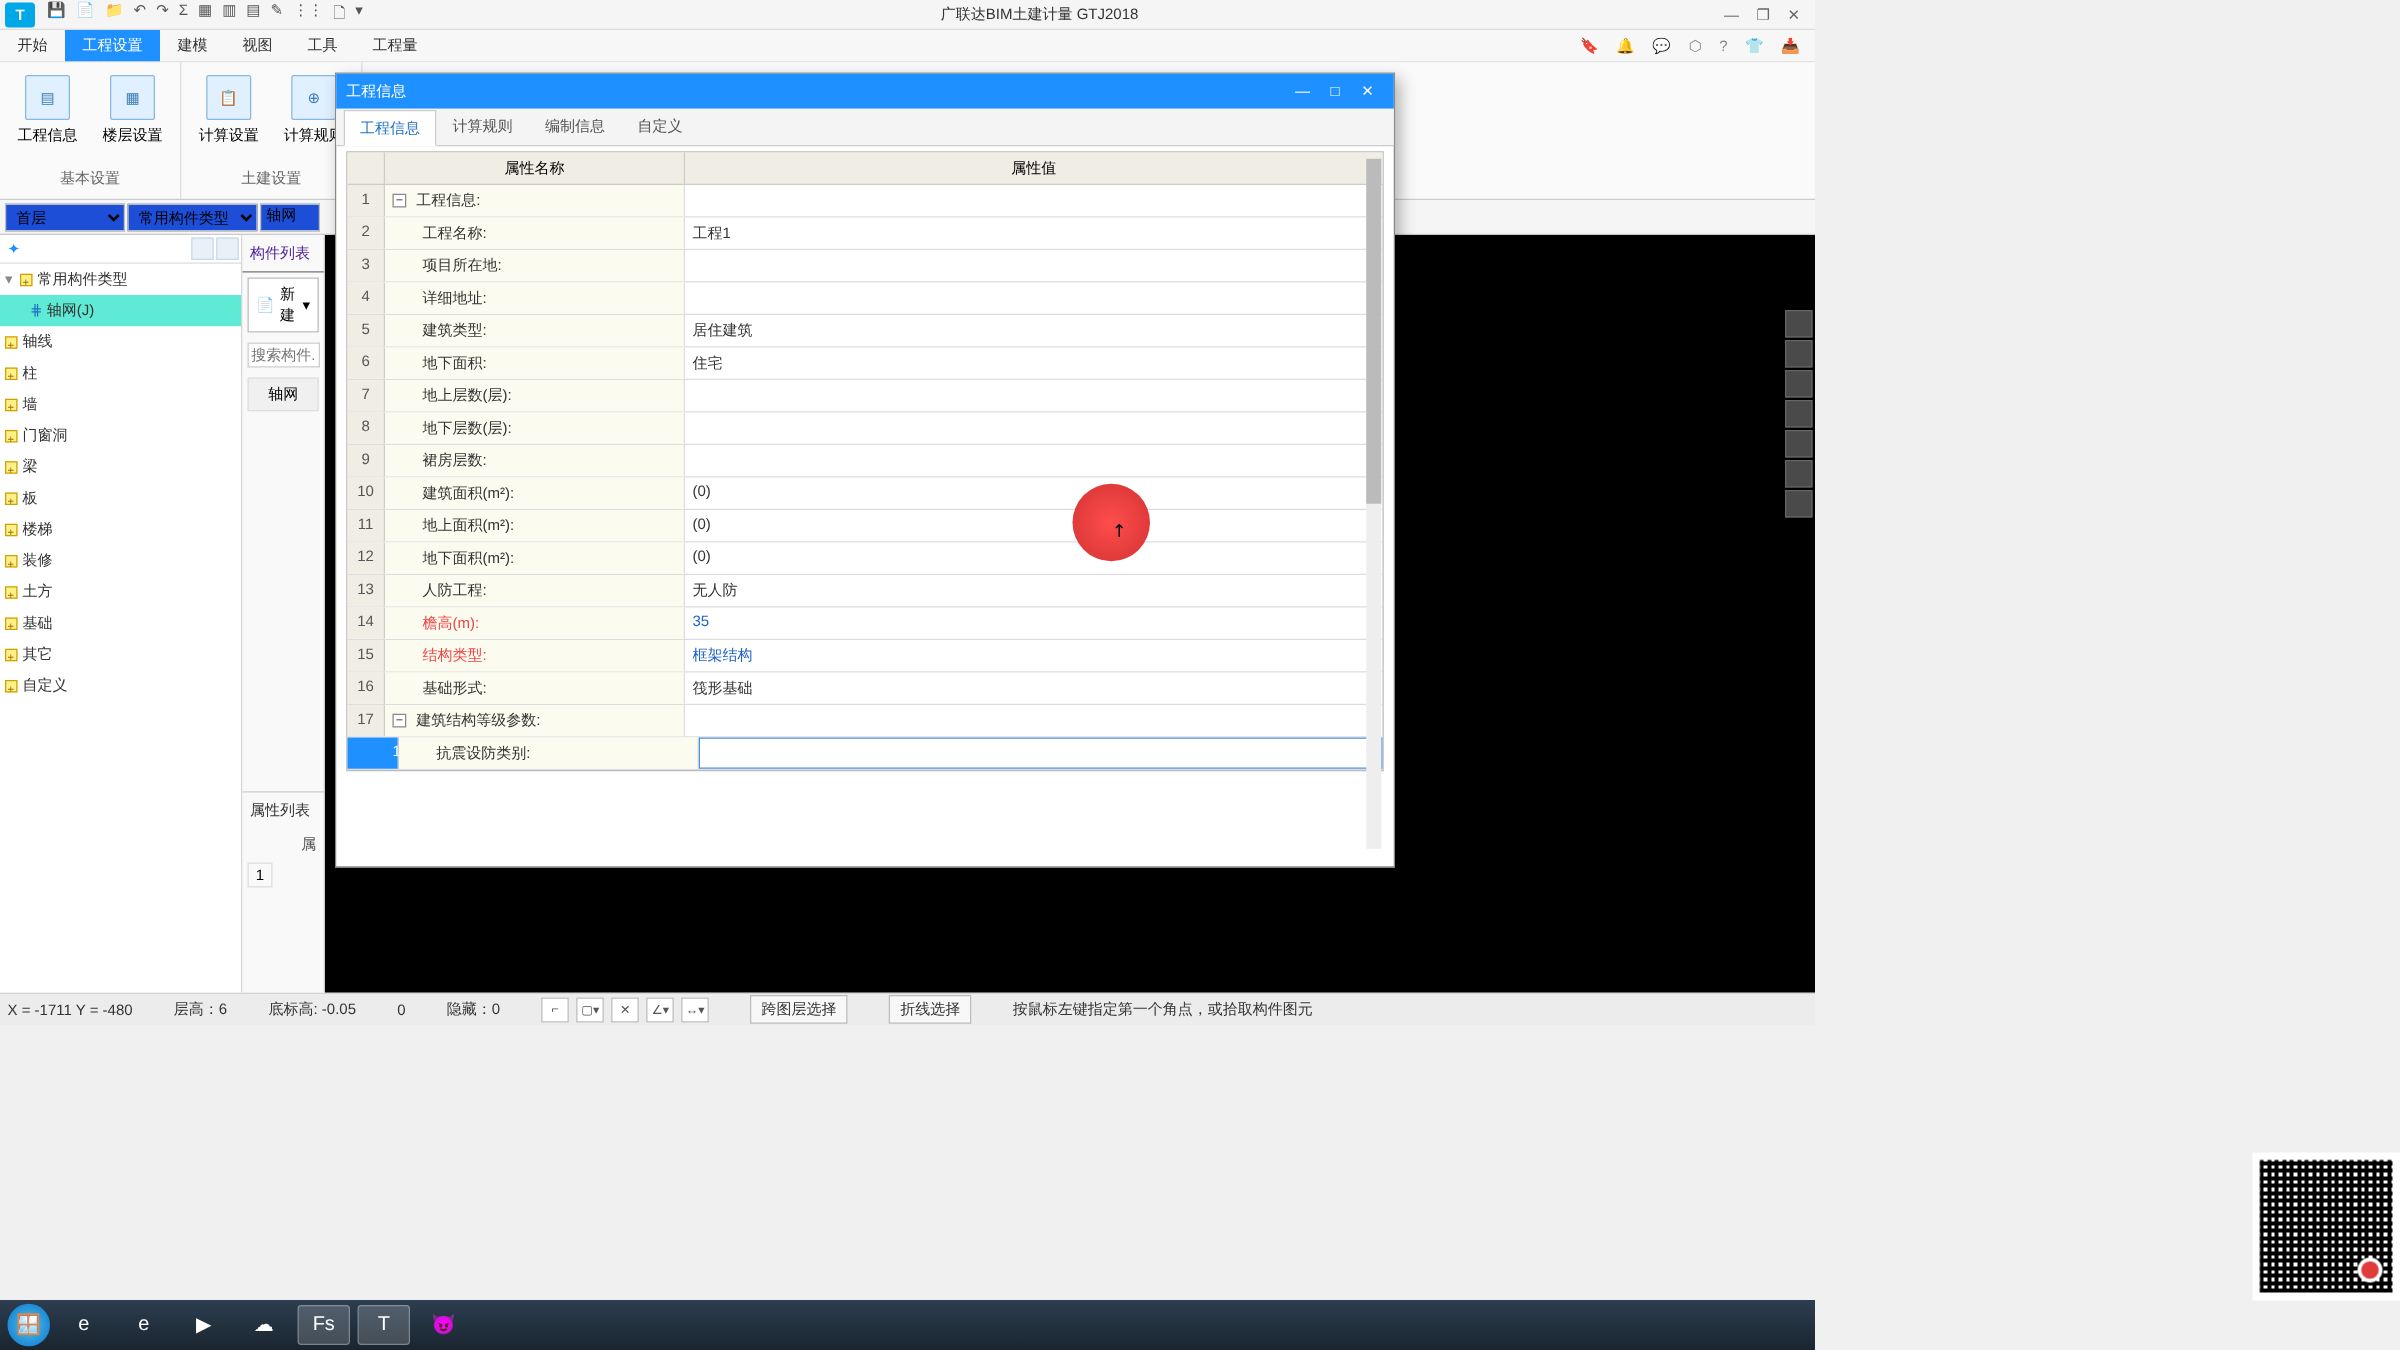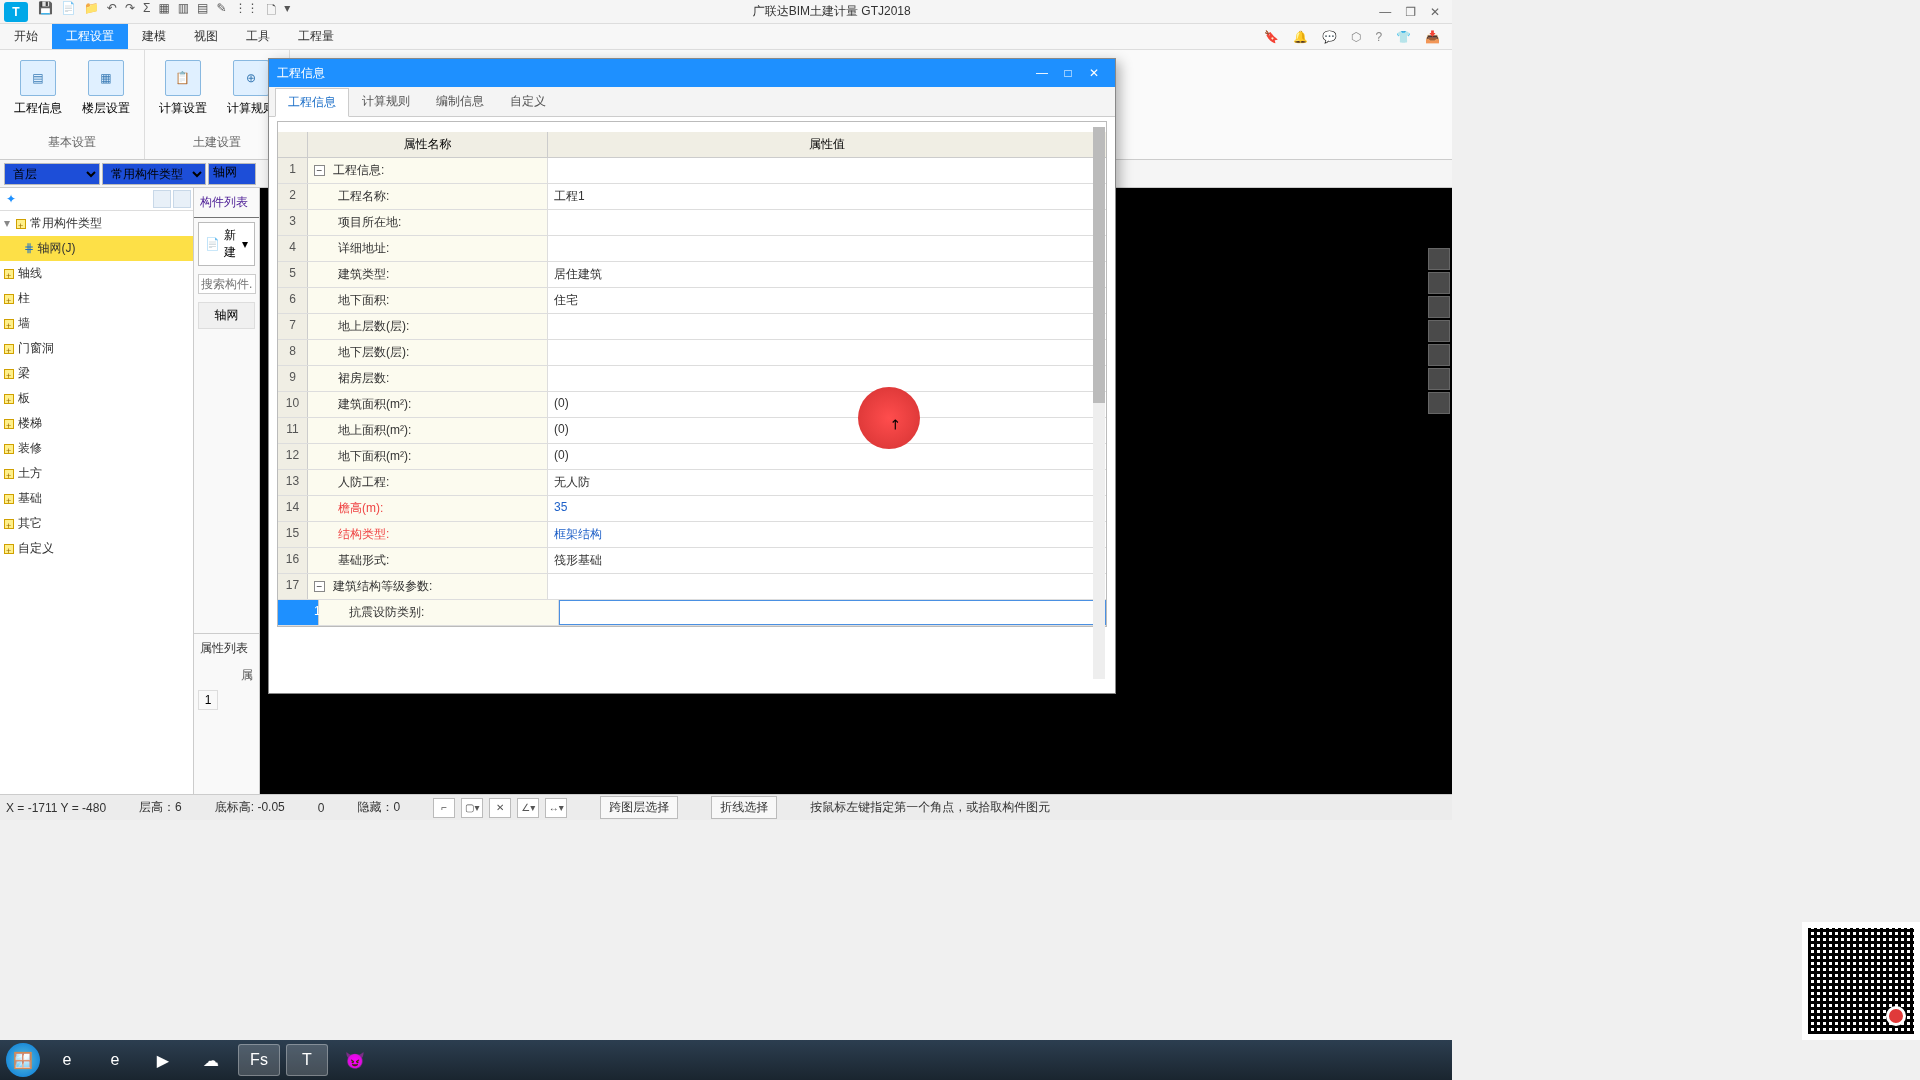--- a/index.html
+++ b/index.html
@@ -38,21 +38,21 @@
 
 
 .tree-panel { width: 194px; border-right: 1px solid #ccc; background: #fff; overflow: auto; }
 .tree-panel .toolbar { display: flex; justify-content: flex-end; border-bottom: 1px solid #ddd; padding: 2px; gap: 2px; }
 .tree-panel .toolbar .tb { width: 18px; height: 18px; border: 1px solid #c8d8e8; background: #e8f0f8; }
 .tree-panel ul { list-style: none; }
 .tree-panel li { padding: 4px 6px; color: #333; cursor: pointer; }
 .tree-panel li .exp { display: inline-block; width: 12px; color: #888; }
 .tree-panel .group { padding-left: 4px; }
 .tree-panel .child { padding-left: 24px; }
-.tree-panel .child.selected { background: #fde047; }
+.tree-panel .child.selected { background: #5eead4; }
 .tree-panel .tree-icon { display:inline-block; width:10px; height:10px; border:1px solid #d0a000; background:#fff08a; margin-right:4px; vertical-align:middle; }
 .tree-panel .tree-icon::after{content:"+"; font-size:9px; color:#a07000; position:relative; top:-2px; left:1px;}
 
 
 .mid-panel { width: 66px; border-right: 1px solid #ccc; background: #f9f9f9; }
 .mid-panel .header { padding: 6px; color: #4c1d95; border-bottom: 1px solid #737373; }
 .mid-panel .btn { margin: 4px; padding: 4px 6px; border: 1px solid #bbb; background: #fff; display: flex; gap: 4px; align-items: center; cursor: pointer; }
 .mid-panel input { width: 58px; margin: 4px; border: 1px solid #ccc; padding: 2px; }
 .mid-panel .item { margin: 4px; padding: 4px 6px; border: 1px solid #ddd; background: #f0f0f0; text-align: center; }
 .mid-panel .prop-header { border-top:1px solid #ccc; padding:6px; color:#333; }
@@ -67,21 +67,21 @@
 
 .modal { position: absolute; left: 268px; top: 58px; width: 848px; height: 636px; background: #fff; border: 1px solid #888; box-shadow: 4px 4px 12px rgba(0,0,0,0.3); display: flex; flex-direction: column; }
 .modal-title { height: 28px; background: #1e90ff; color: #fff; display: flex; align-items: center; padding: 0 8px; }
 .modal-title .spacer { flex: 1; }
 .modal-title .wbtn { width: 26px; text-align: center; cursor: pointer; }
 .modal-tabs { height: 30px; background: #f4f4f4; border-bottom: 1px solid #ccc; display: flex; align-items: flex-end; padding: 0 6px; }
 .modal-tabs .mtab { padding: 5px 12px; border: 1px solid transparent; color: #555; cursor: pointer; }
 .modal-tabs .mtab.active { background: #fff; border: 1px solid #ccc; border-bottom: 1px solid #fff; color: #1e70c8; position: relative; top: 1px; }
 .modal-body { flex: 1; overflow: auto; padding: 4px 8px; position: relative; }
 .grid-wrap { border: 1px solid #bbb; position: relative; }
-.grid-header { display: flex; background: #f0eee4; border-bottom: 1px solid #ccc; margin-top: 10px; }
+.grid-header { display: flex; background: #f0eee4; border-bottom: 1px solid #ccc; }
 .grid-header .col-num { width: 30px; border-right: 1px solid #ccc; }
 .grid-header .col-name { width: 240px; border-right: 1px solid #ccc; text-align: center; padding: 4px; }
 .grid-header .col-val { flex: 1; text-align: center; padding: 4px; }
 .grid-row { display: flex; border-bottom: 1px solid #ddd; min-height: 26px; align-items: stretch; }
 .grid-row .col-num { width: 30px; border-right: 1px solid #ccc; background: #f0eee4; text-align: center; padding: 4px; color: #555; }
 .grid-row .col-num.selected { background:#1e90ff; color:#fff;padding-left:36px; }
 .grid-row .col-name { width: 240px; border-right: 1px solid #ddd; padding: 4px 6px 4px 30px; background: #fcfbef; color: #333; }
 .grid-row .col-name.linkstyle { color: #ef4444; }
 .grid-row .col-name.group { padding-left: 6px; font-weight: normal; display: flex; align-items: center; gap: 4px; }
 .grid-row .col-name .expander{ display:inline-block; width:11px; height:11px; border:1px solid #888; text-align:center; line-height:9px; font-size:10px; background:#fff; margin-right:4px;}

